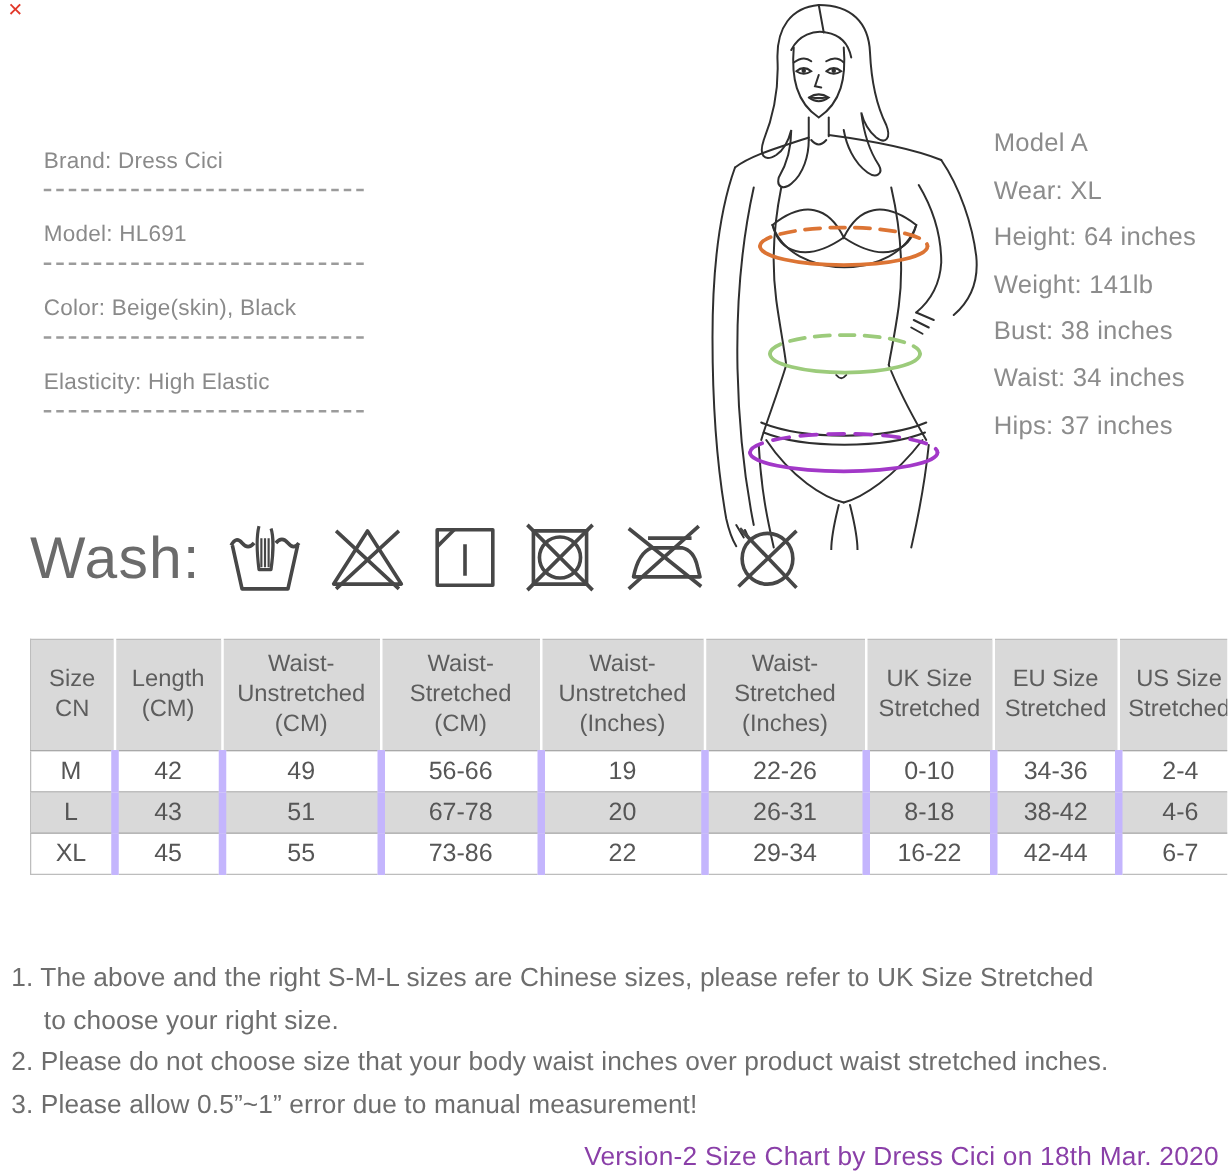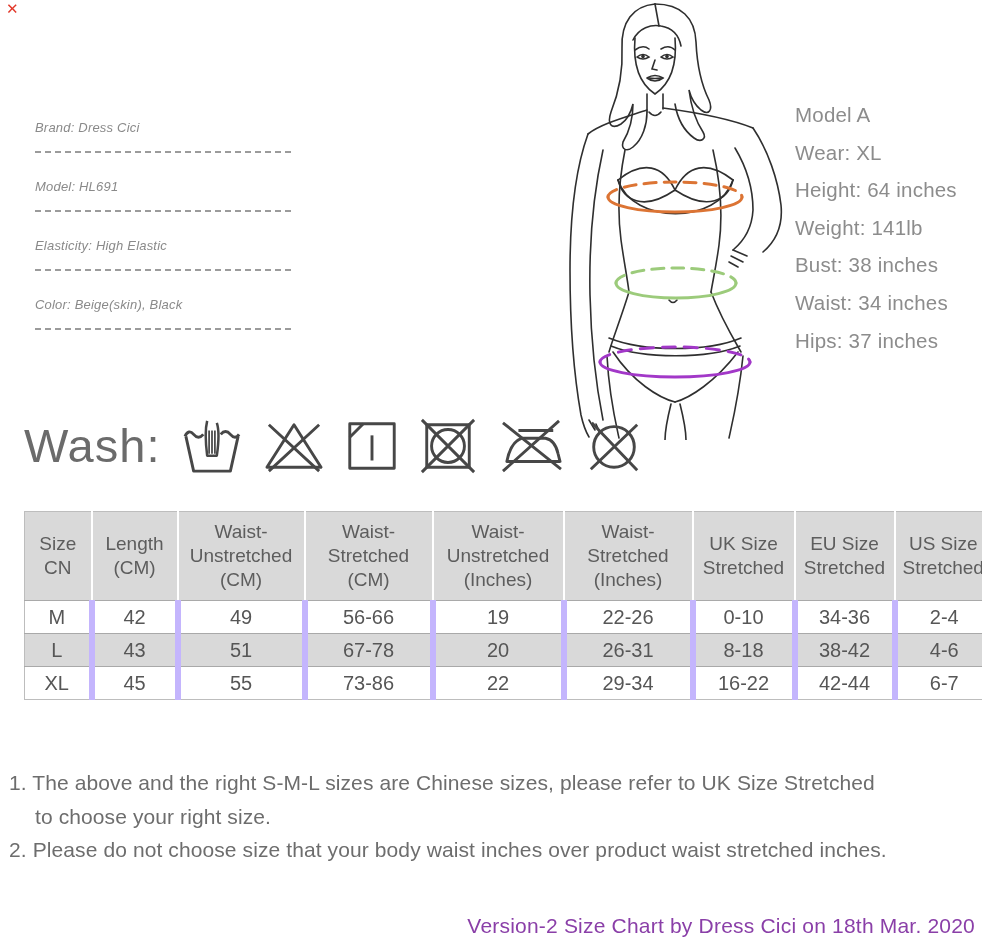--- a/index.html
+++ b/index.html
@@ -5,21 +5,21 @@
   html,body{margin:0;padding:0;background:#fff;}
   .canvas{position:relative;width:982px;height:941px;background:#ffffff;overflow:hidden;
           font-family:"Liberation Sans",sans-serif;color:#8a8a8a;}
 
   
   .corner-mark{position:absolute;left:6px;top:1px;font-size:15px;color:#e2382a;line-height:16px;}
 
   
   .info-left{position:absolute;left:35px;top:116px;width:258px;}
   .info-item{margin-bottom:22px;}
-  .info-text{font-size:13px;line-height:24px;color:#8a8a8a;letter-spacing:.2px;padding-bottom:11px;font-style:italic;}
+  .info-text{font-size:18px;line-height:24px;color:#8a8a8a;letter-spacing:.2px;padding-bottom:11px;}
   .dash-line{border-top:2px dashed #9b9b9b;width:256px;height:0;}
 
   
   .figure-wrap{position:absolute;left:563px;top:0;width:228px;height:440px;}
 
   
   .model-info{position:absolute;left:795px;top:96px;font-size:20.5px;color:#8c8c8c;line-height:37.6px;letter-spacing:.2px;}
 
   
   .wash-row{position:absolute;left:24px;top:416px;display:flex;align-items:center;}
@@ -55,25 +55,25 @@
   <div class="info-left">
     <div class="info-item">
       <div class="info-text">Brand: Dress Cici</div>
       <div class="dash-line"></div>
     </div>
     <div class="info-item">
       <div class="info-text">Model: HL691</div>
       <div class="dash-line"></div>
     </div>
     <div class="info-item">
+      <div class="info-text">Color: Beige(skin), Black</div>
+      <div class="dash-line"></div>
+    </div>
+    <div class="info-item">
       <div class="info-text">Elasticity: High Elastic</div>
-      <div class="dash-line"></div>
-    </div>
-    <div class="info-item">
-      <div class="info-text">Color: Beige(skin), Black</div>
       <div class="dash-line"></div>
     </div>
   </div>
 
   <div class="figure-wrap">
     <svg width="228" height="440" viewBox="0 0 228 440" fill="none" stroke="#2f2f2f" stroke-width="1.6" stroke-linecap="round">
 
       <path d="M92,4 C70,6 58,22 59,48 C60,70 56,92 48,112 C44,124 48,130 58,124 C64,120 68,112 70,104 C70,118 66,132 60,142 C58,150 64,152 70,147 C80,139 84,124 84,112"></path>
       <path d="M92,4 C118,4 132,18 133,42 C134,64 138,84 146,100 C150,110 146,116 138,110 C132,105 128,98 126,90 C128,106 132,120 140,132 C144,139 138,143 131,138 C120,130 114,116 112,104"></path>
       <path d="M70,40 C76,28 88,24 98,26 C110,28 116,36 118,46"></path>
@@ -254,17 +254,18 @@
           <td>6-7</td>
         </tr>
       </tbody>
     </table>
   </div>
 
   <div class="notes">
     <div>1. The above and the right S-M-L sizes are Chinese sizes, please refer to UK Size Stretched</div>
     <div class="note-indent">to choose your right size.</div>
     <div>2. Please do not choose size that your body waist inches over product waist stretched inches.</div>
+    <div>3. Please allow 0.5”~1” error due to manual measurement!</div>
   </div>
 
   <div class="footer-version">Version-2 Size Chart by Dress Cici  on 18th Mar. 2020</div>
 
 </div>
 
 </body></html>

